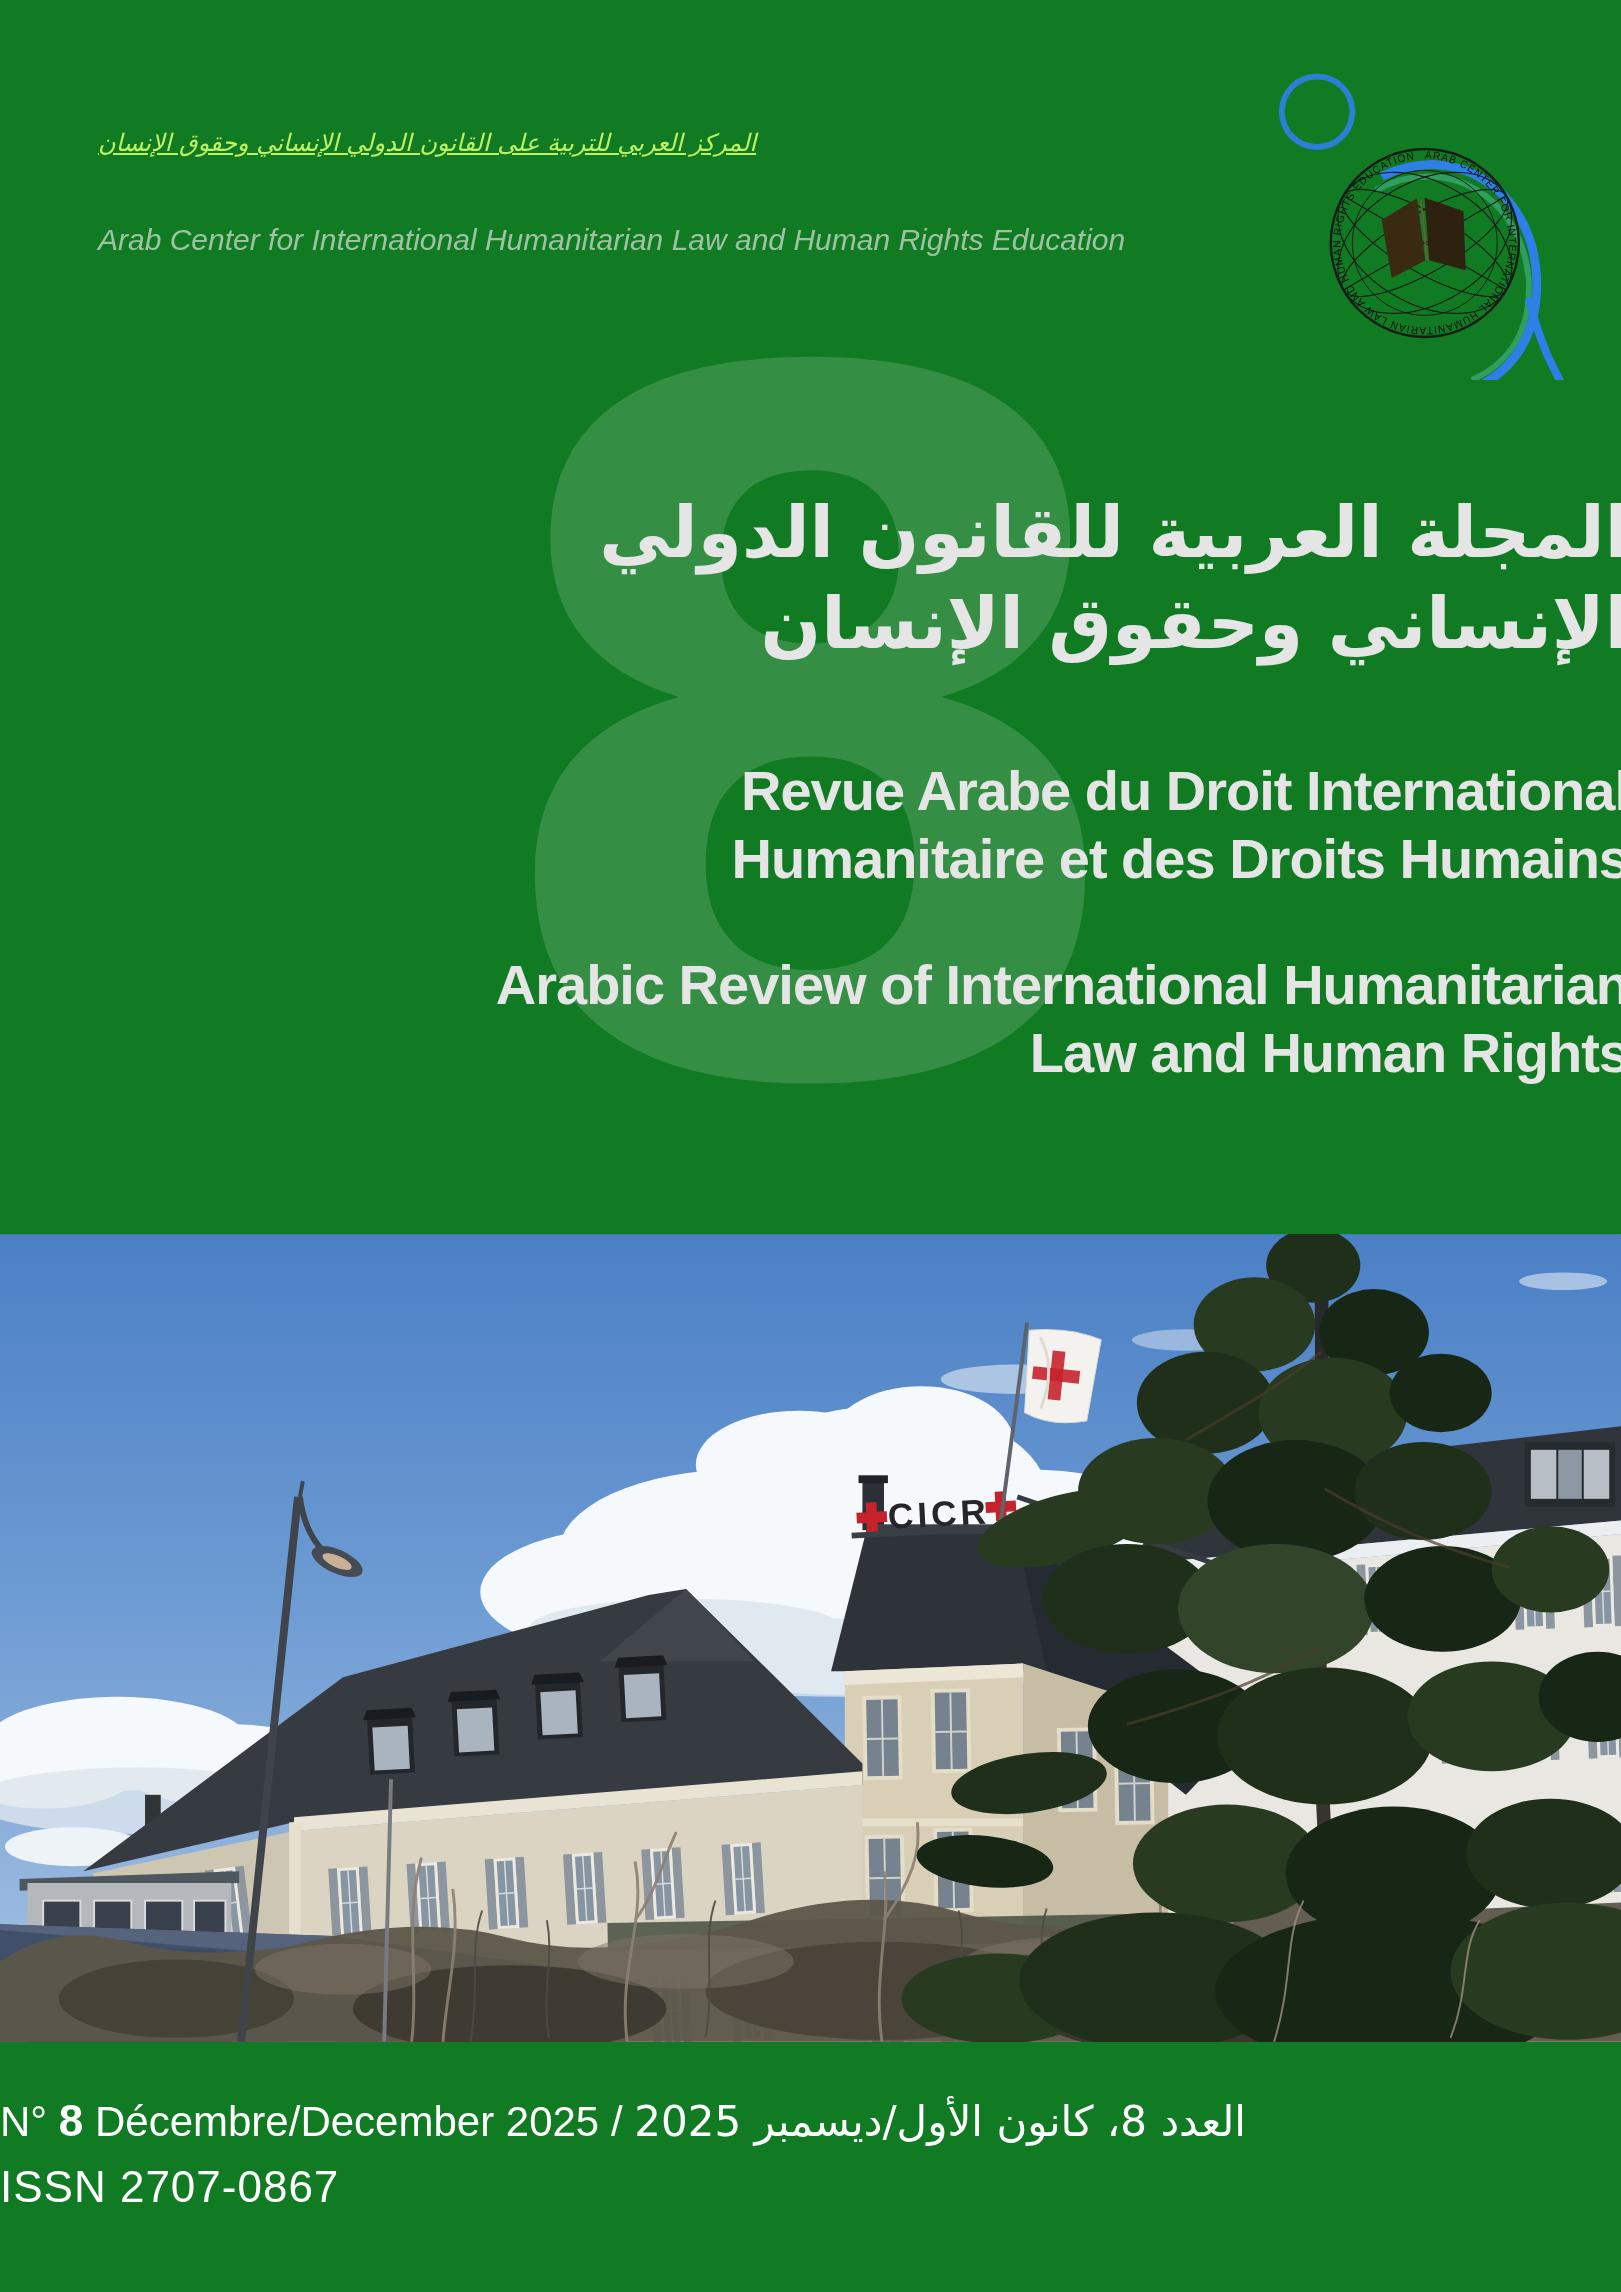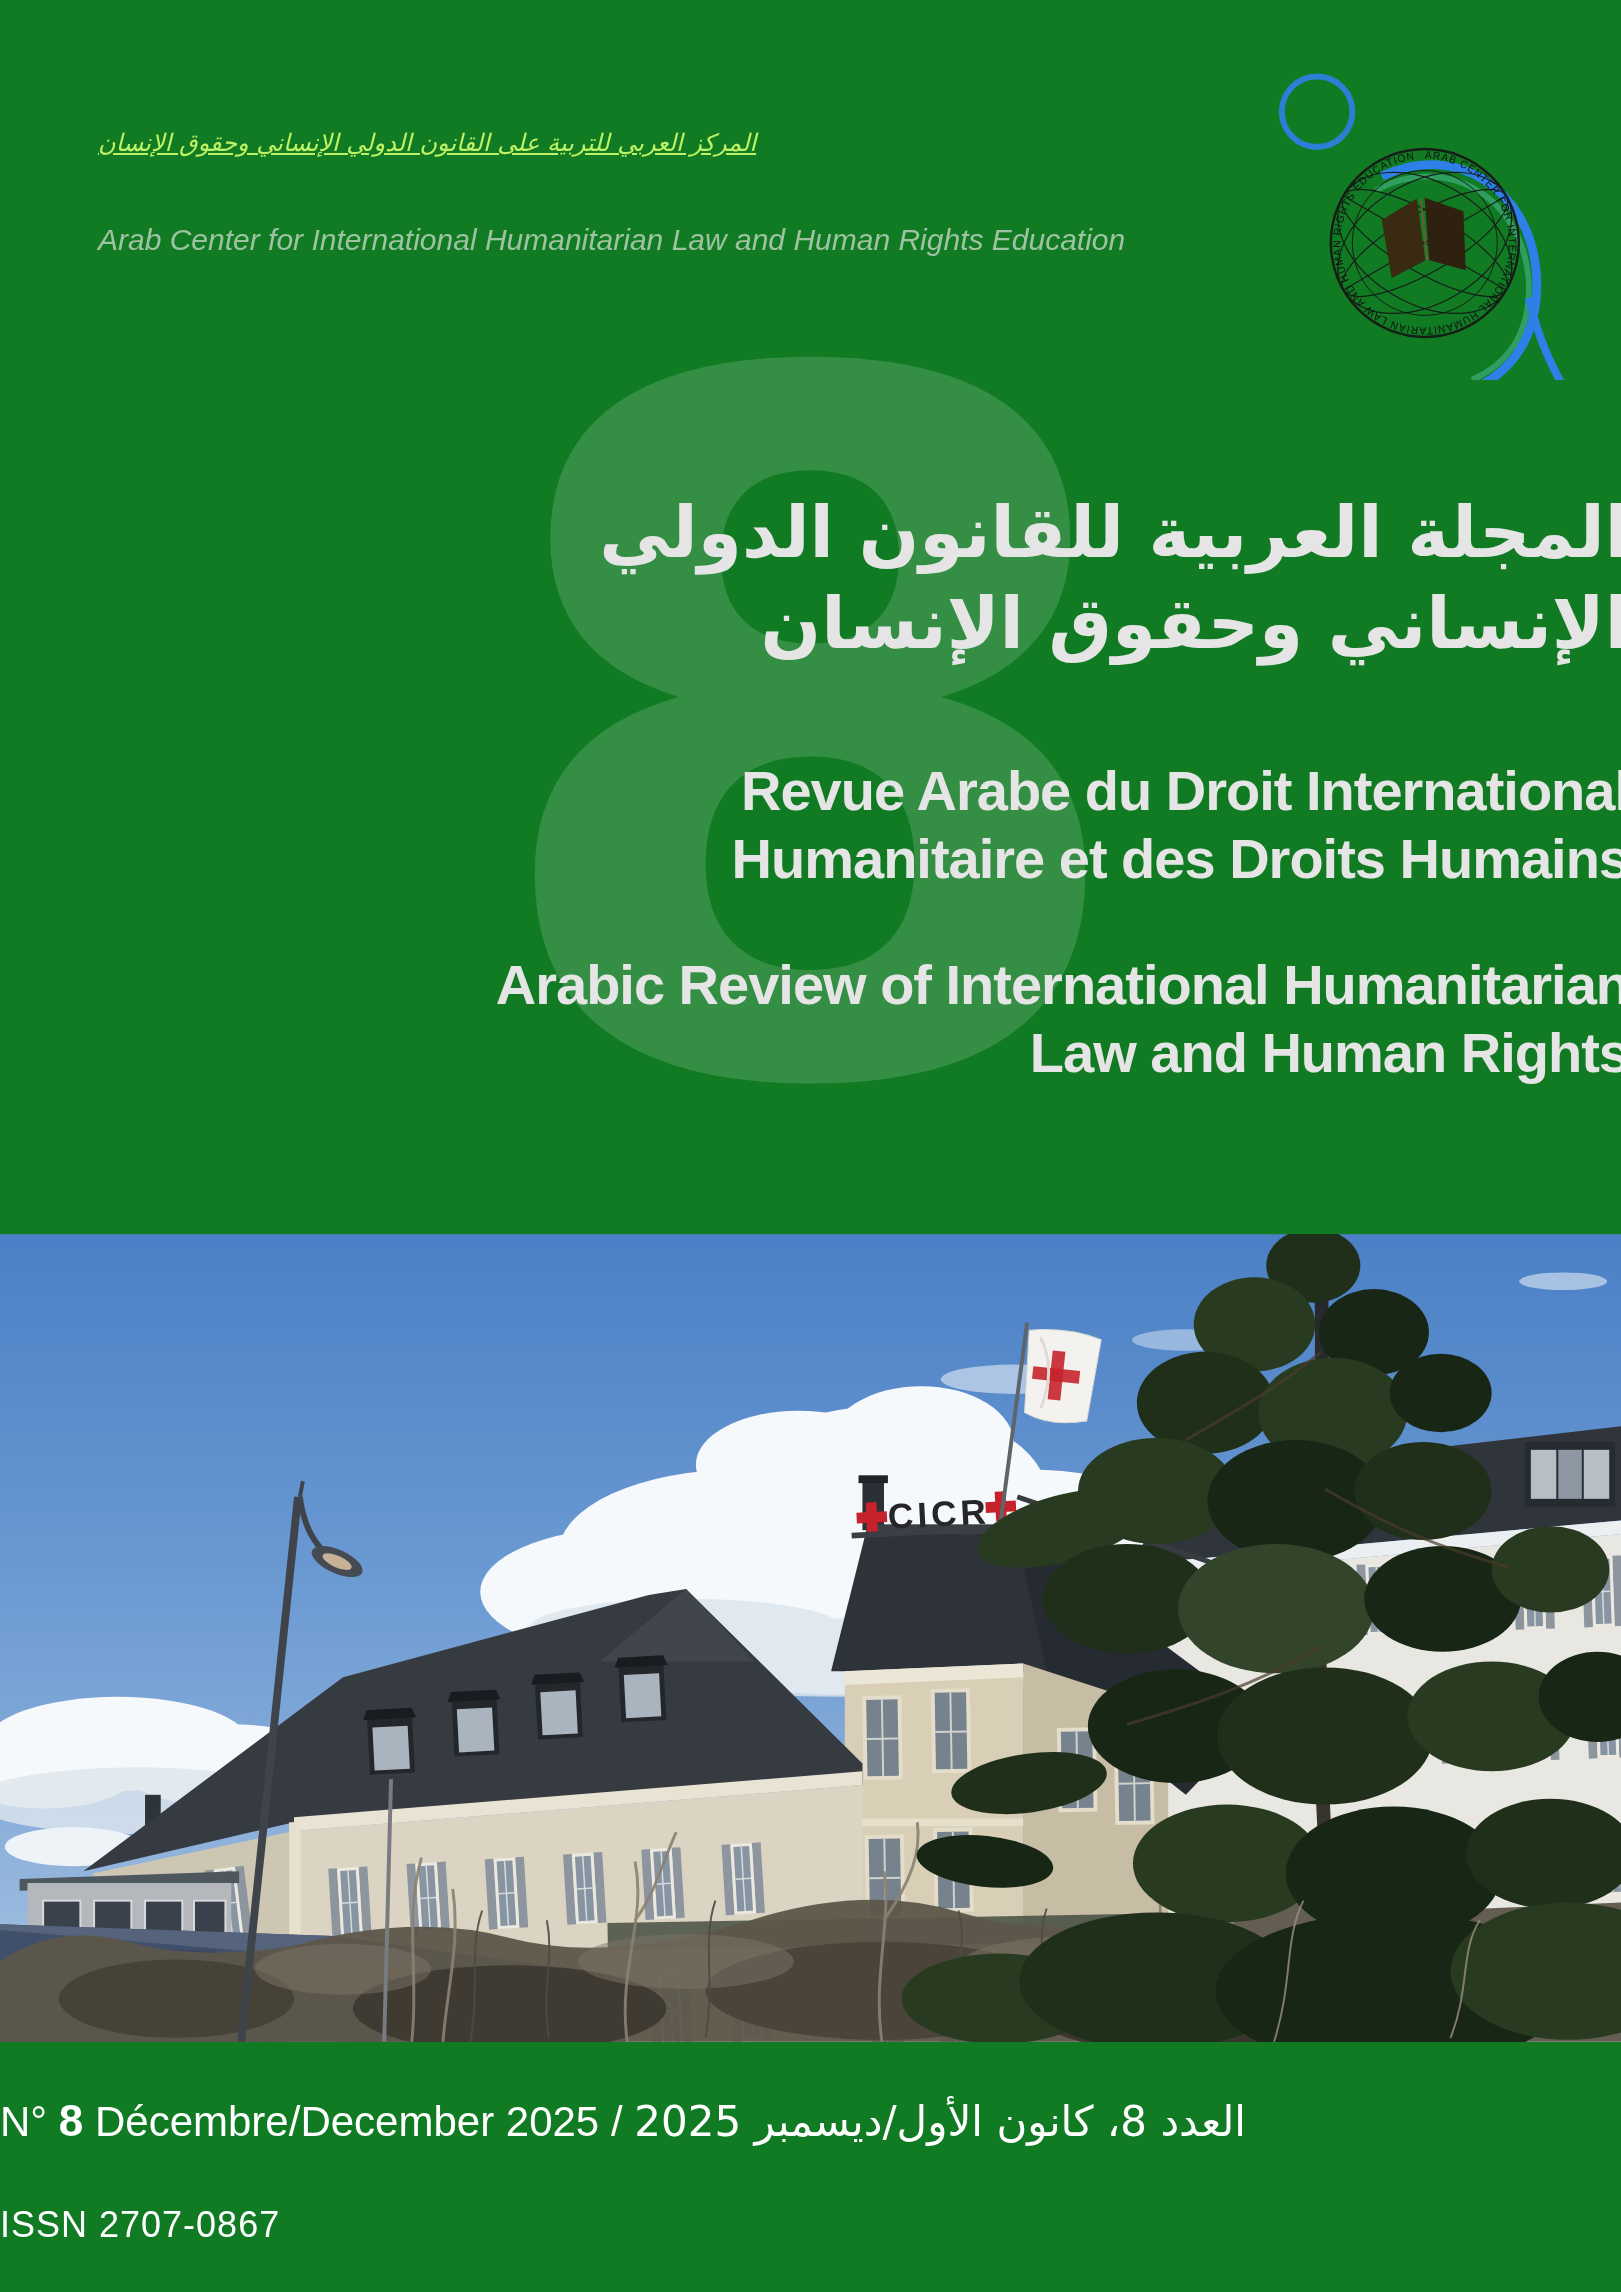--- a/index.html
+++ b/index.html
@@ -43,21 +43,21 @@
   
   .photo{left:0;top:1234px;z-index:2;}
   
   .footer-line{
     left:0;width:100%;color:#ffffff;z-index:3;
     font-family:"Liberation Sans","DejaVu Sans",sans-serif;
   }
   .f1{top:2096px;font-size:42px;}
   .f1 .num{font-weight:bold;font-size:44px;}
   .f1 .ar{direction:rtl;unicode-bidi:embed;font-family:"DejaVu Sans",sans-serif;}
-  .f2{top:2162px;font-size:36px;letter-spacing:1px;margin-top:42px;}
+  .f2{top:2162px;font-size:44px;letter-spacing:1px;}
 </style>
 </head>
 <body>
 
 <div class="abs" style="inset:0;">
 
   <div class="abs hdr-ar">المركز العربي للتربية على القانون الدولي الإنساني وحقوق الإنسان</div>
   <div class="abs hdr-lat hdr-en">Arab Center for International Humanitarian Law and Human Rights Education</div>
 
   <svg class="abs logo" width="300" height="329" viewBox="0 0 306 336">

